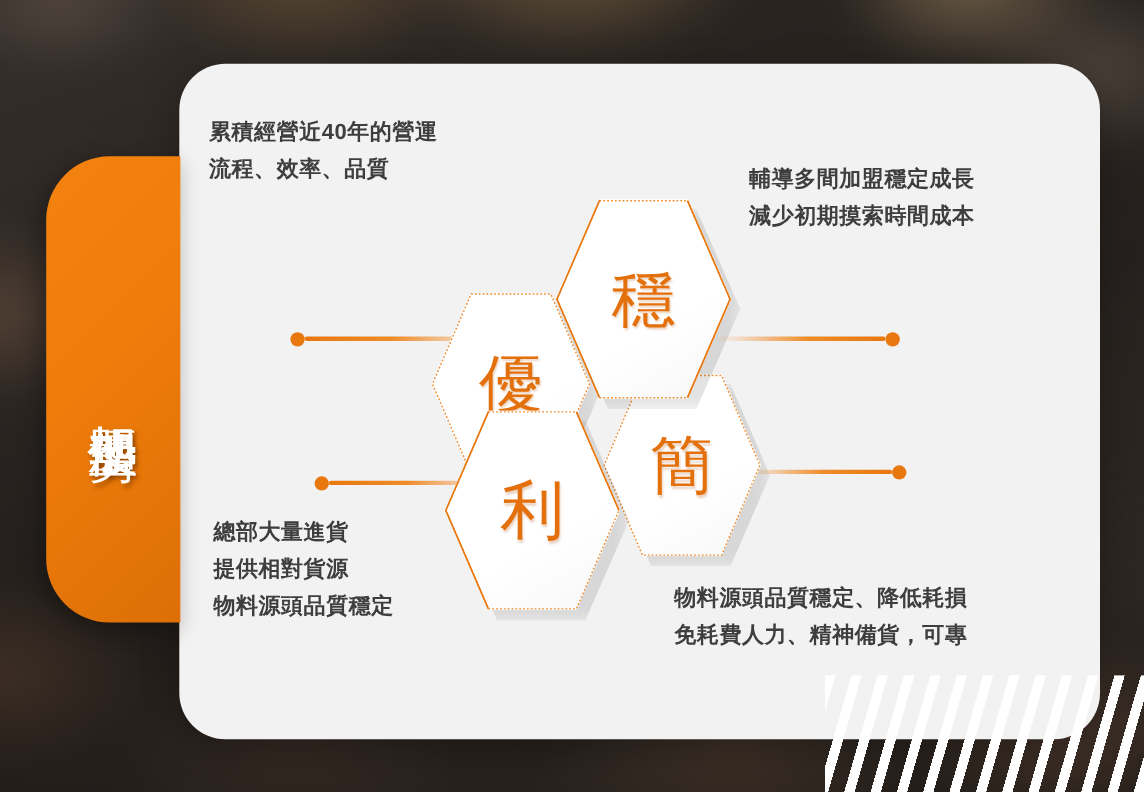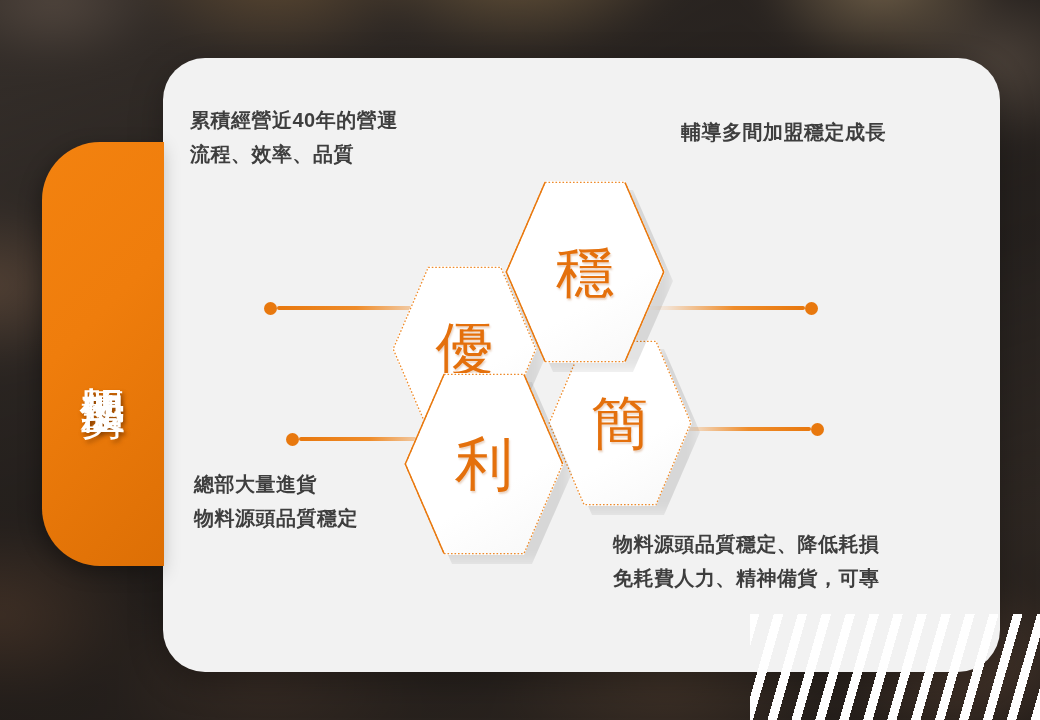--- a/index.html
+++ b/index.html
@@ -64,21 +64,21 @@
     font-family:"DejaVu Serif","Liberation Serif",serif;
     font-weight:400;
     text-shadow:2px 3px 4px rgba(120,56,0,.55);
     white-space:nowrap;
   }
 
   
   .txt{position:absolute;color:#3e3e3e;font-size:20px;line-height:1.68;letter-spacing:.5px;font-weight:700;}
   .txt div{white-space:nowrap;}
   .txt-tl{left:190px;top:104px;}
-  .txt-tr{left:681px;top:116px;}
+  .txt-tr{left:681px;top:147px;}
   .txt-bl{left:194px;top:468px;}
   .txt-br{left:613px;top:488px;margin-top:40px;}
 
   
   .conn{position:absolute;height:4px;display:flex;align-items:center;}
   .conn .bar{height:4px;flex:1;border-radius:2px;}
   .conn .dot{width:13px;height:13px;border-radius:50%;background:#e8780e;flex:none;}
   .conn-l .bar{background:linear-gradient(90deg,#e8780e 0%,#ef8c2a 45%,rgba(244,180,120,.25) 88%,rgba(255,255,255,0) 100%);}
   .conn-r .bar{background:linear-gradient(270deg,#e8780e 0%,#ef8c2a 45%,rgba(244,180,120,.25) 88%,rgba(255,255,255,0) 100%);}
   .c-tl{left:264px;top:306px;width:190px;}
@@ -186,24 +186,26 @@
     <span class="label">利</span>
   </div>
 
   <div class="txt txt-tl">
     <div>累積經營近40年的營運</div>
     <div>流程、效率、品質</div>
   </div>
 
   <div class="txt txt-tr">
     <div>輔導多間加盟穩定成長</div>
+    <div>減少初期摸索時間成本</div>
   </div>
 
   <div class="txt txt-bl">
     <div>總部大量進貨</div>
+    <div>提供相對貨源</div>
     <div>物料源頭品質穩定</div>
   </div>
 
   <div class="txt txt-br">
     <div>物料源頭品質穩定、降低耗損</div>
     <div>免耗費人力、精神備貨，可專</div>
   </div>
 
 </div>
 

